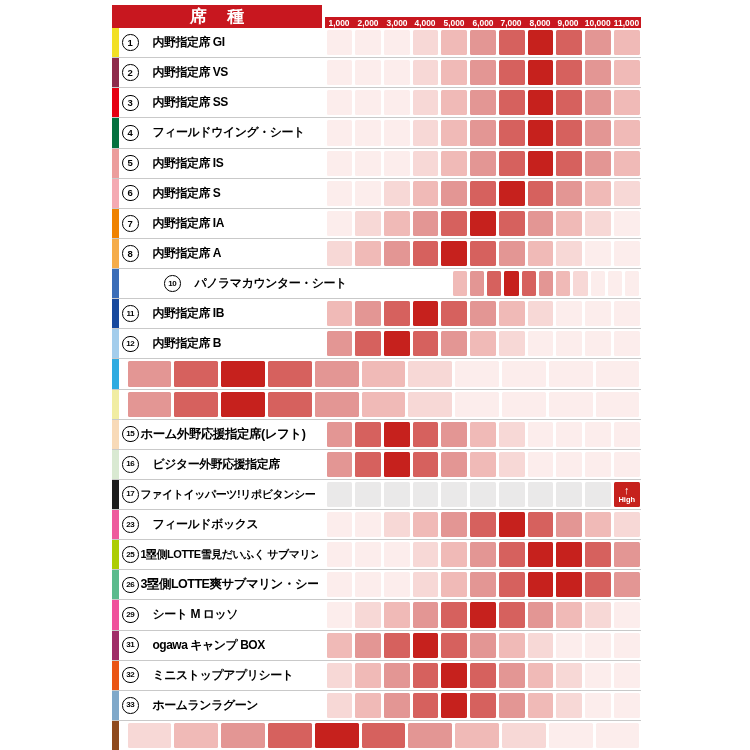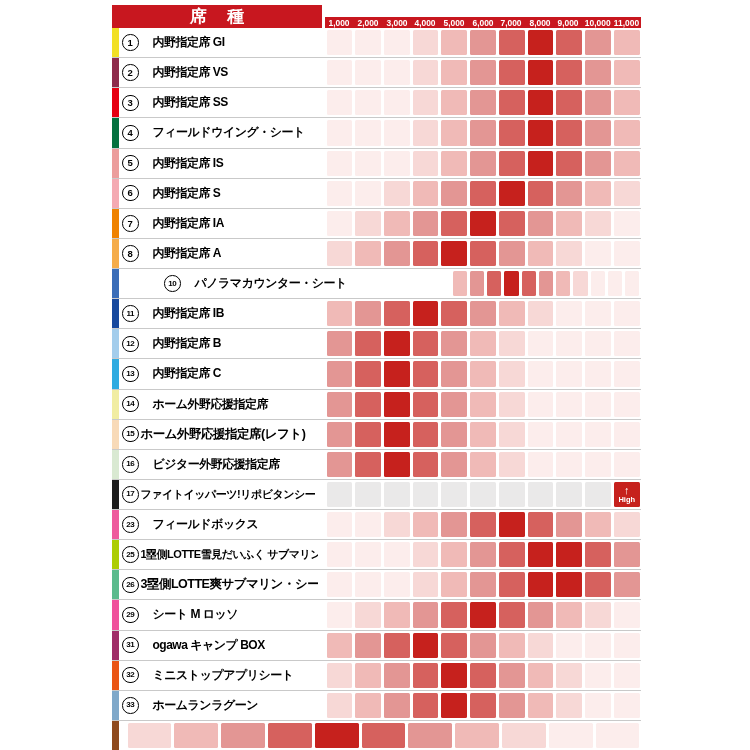--- a/index.html
+++ b/index.html
@@ -555,24 +555,20 @@
             <div class="cellwrap">
               <div class="cell" style="background: rgb(252, 237, 236);"></div>
             </div>
             <div class="cellwrap">
               <div class="cell" style="background: rgb(252, 237, 236);"></div>
             </div>
           </div>
         </div>
         <div class="datarow" style="border-top-color: rgb(201, 201, 201);">
           <div class="strip" style="background: rgb(47, 171, 225);"></div>
-          <div class="labelcell">
-            <span class="badge two">13</span>
-            <span class="seatname md">内野指定席 C</span>
-          </div>
           <div class="rowspacer"></div>
           <div class="cells">
             <div class="cellwrap">
               <div class="cell" style="background: rgb(227, 150, 148);"></div>
             </div>
             <div class="cellwrap">
               <div class="cell" style="background: rgb(214, 97, 94);"></div>
             </div>
             <div class="cellwrap">
               <div class="cell" style="background: rgb(198, 33, 29);"></div>
@@ -598,24 +594,20 @@
             <div class="cellwrap">
               <div class="cell" style="background: rgb(252, 237, 236);"></div>
             </div>
             <div class="cellwrap">
               <div class="cell" style="background: rgb(252, 237, 236);"></div>
             </div>
           </div>
         </div>
         <div class="datarow" style="border-top-color: rgb(201, 201, 201);">
           <div class="strip" style="background: rgb(241, 237, 162);"></div>
-          <div class="labelcell">
-            <span class="badge two">14</span>
-            <span class="seatname md">ホーム外野応援指定席</span>
-          </div>
           <div class="rowspacer"></div>
           <div class="cells">
             <div class="cellwrap">
               <div class="cell" style="background: rgb(227, 150, 148);"></div>
             </div>
             <div class="cellwrap">
               <div class="cell" style="background: rgb(214, 97, 94);"></div>
             </div>
             <div class="cellwrap">
               <div class="cell" style="background: rgb(198, 33, 29);"></div>

